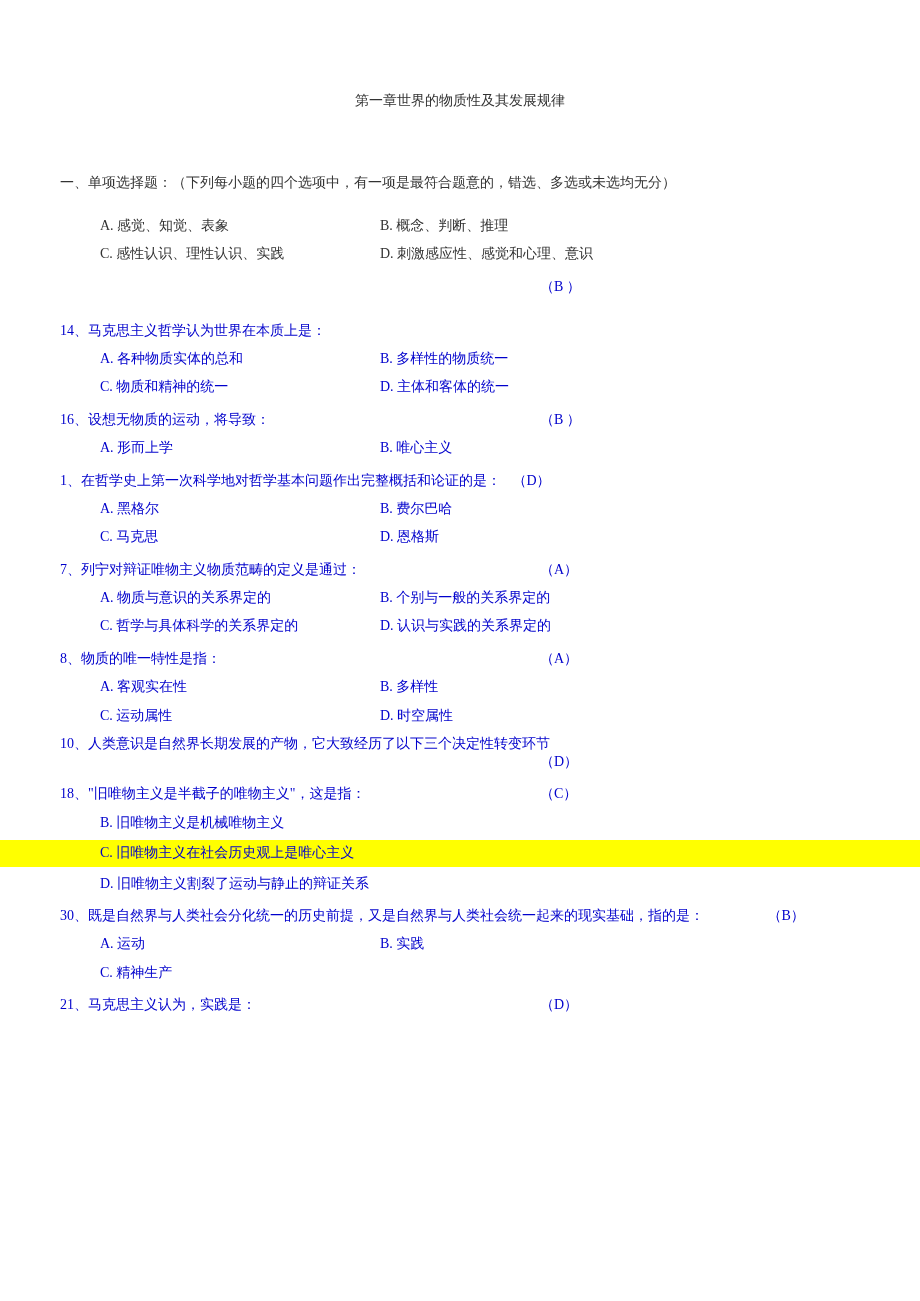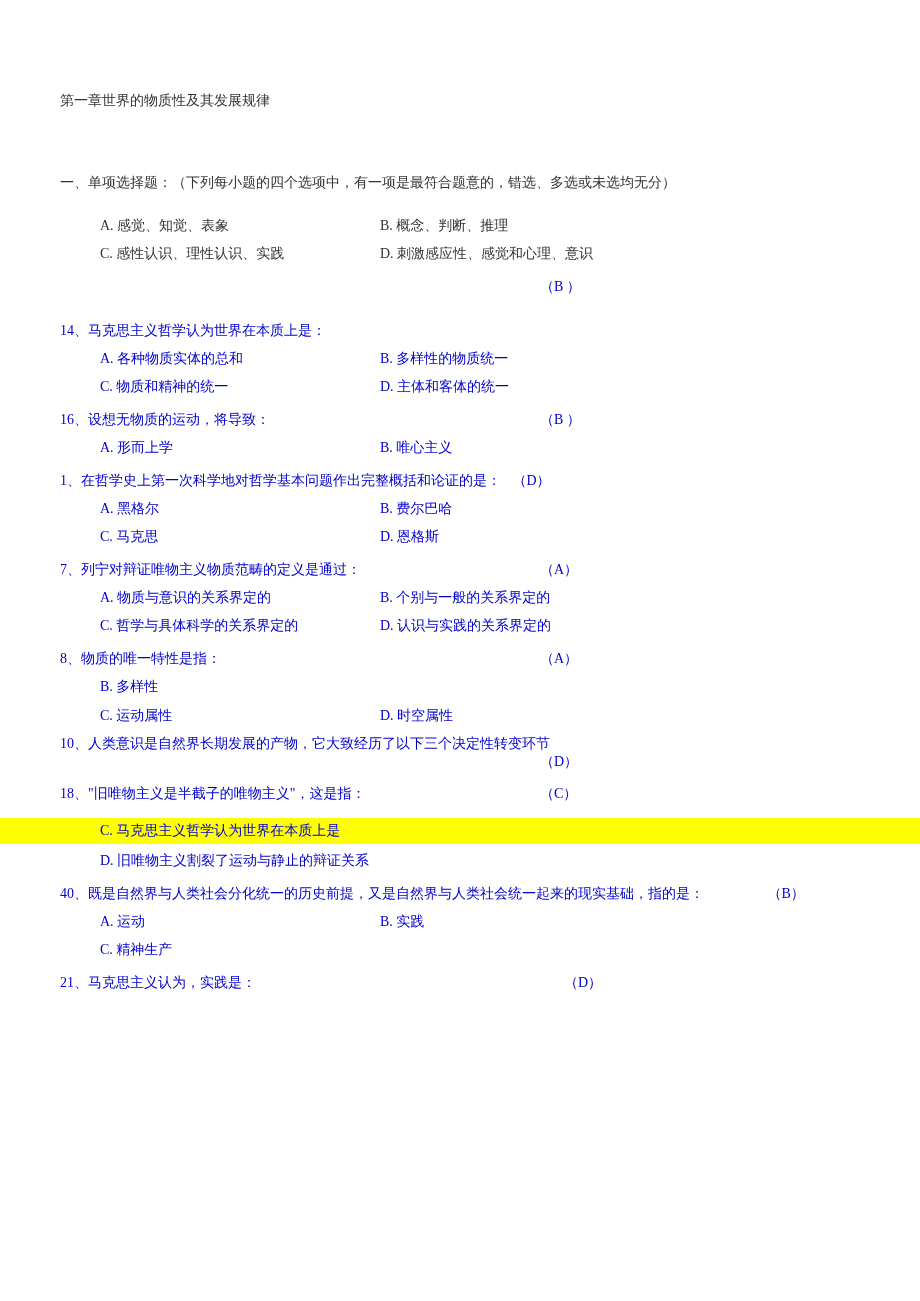--- a/index.html
+++ b/index.html
@@ -7,20 +7,21 @@
     font-size: 14px;
     color: #333;
     background: #fff;
     margin: 0;
     padding: 90px 60px 40px 60px;
     width: 920px;
     box-sizing: border-box;
     line-height: 1.6;
   }
   .title {
+    text-align: center;
     margin-bottom: 60px;
     font-size: 14px;
   }
   .section-intro {
     margin-bottom: 20px;
   }
   .blue { color: #0000cc; }
   .row {
     display: flex;
     margin: 6px 0;
@@ -106,49 +107,51 @@
 <div class="row indent">
   <div class="col-left blue">C. 哲学与具体科学的关系界定的</div>
   <div class="col-right blue">D. 认识与实践的关系界定的</div>
 </div>
 
 <div class="qline" style="display:flex;">
   <div style="flex:0 0 480px;" class="blue">8、物质的唯一特性是指：</div>
   <div class="blue answer">（A）</div>
 </div>
 <div class="row indent">
+  <div class="col-left blue">A. 客观实在性</div>
   <div class="col-right blue">B. 多样性</div>
 </div>
 <div class="row indent">
   <div class="col-left blue">C. 运动属性</div>
   <div class="col-right blue">D. 时空属性</div>
 </div>
 
 <div class="cutoff blue" style="">10、人类意识是自然界长期发展的产物，它大致经历了以下三个决定性转变环节</div>
 <div style="text-align:left; padding-left:480px;" class="blue">（D）</div>
 
 <div class="qline" style="display:flex;">
   <div style="flex:0 0 480px;" class="blue">18、"旧唯物主义是半截子的唯物主义"，这是指：</div>
   <div class="blue answer">（C）</div>
 </div>
 <div class="row indent">
+  <div class="col-right blue">B. 旧唯物主义是机械唯物主义</div>
 </div>
-<div class="highlight blue">C. 马克思主义哲学认为世界在本质上是</div>
+<div class="highlight blue">C. 旧唯物主义在社会历史观上是唯心主义</div>
 <div class="row indent">
   <div class="blue">D. 旧唯物主义割裂了运动与静止的辩证关系</div>
 </div>
 
 <div class="qline blue">
-  <span>40、既是自然界与人类社会分化统一的历史前提，又是自然界与人类社会统一起来的现实基础，指的是：</span>
+  <span>30、既是自然界与人类社会分化统一的历史前提，又是自然界与人类社会统一起来的现实基础，指的是：</span>
   <span class="answer" style="margin-left:60px;">（B）</span>
 </div>
 <div class="row indent">
   <div class="col-left blue">A. 运动</div>
   <div class="col-right blue">B. 实践</div>
 </div>
 <div class="row indent">
   <div class="col-left blue">C. 精神生产</div>
 </div>
 
-<div class="qline" style="display:flex;gap:24px;">
+<div class="qline" style="display:flex;">
   <div style="flex:0 0 480px;" class="blue">21、马克思主义认为，实践是：</div>
   <div class="blue answer">（D）</div>
 </div>
 
 </body></html>

